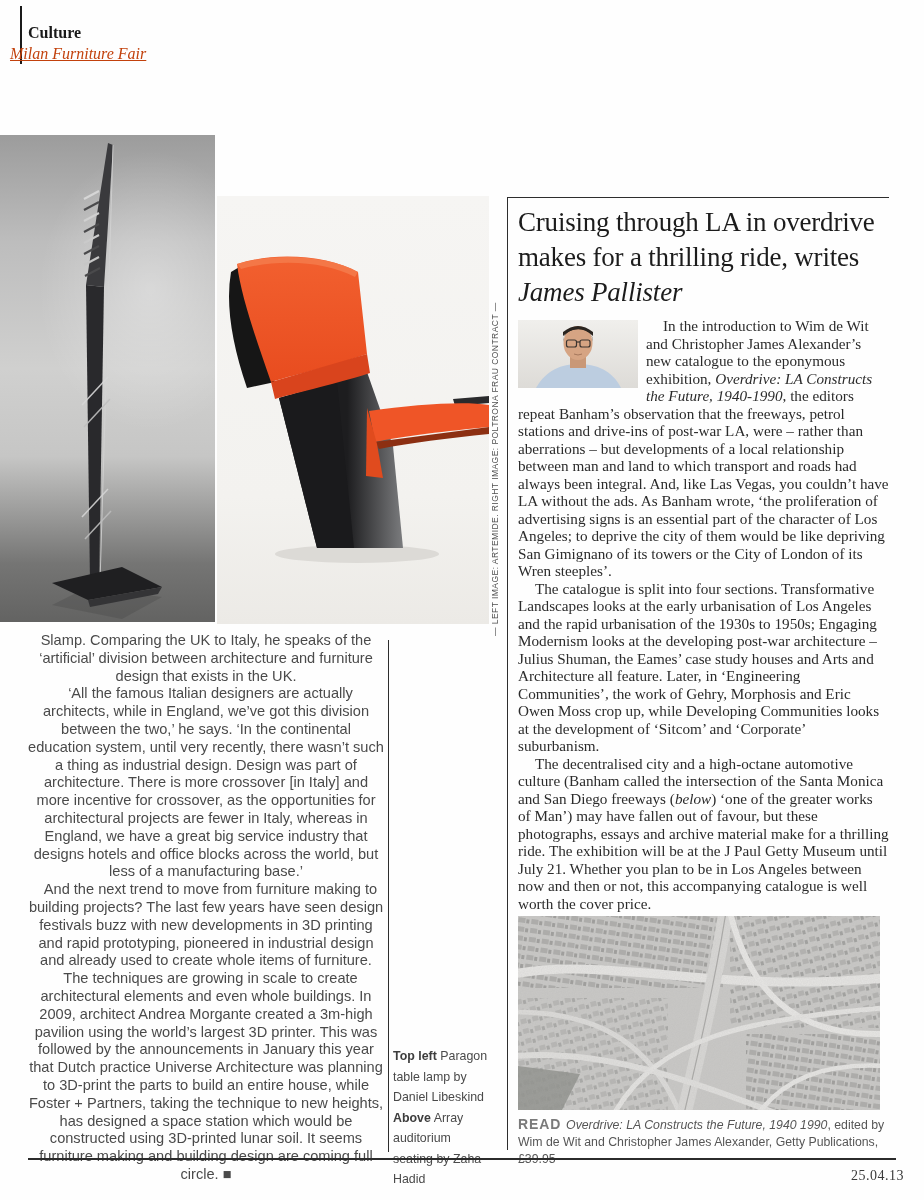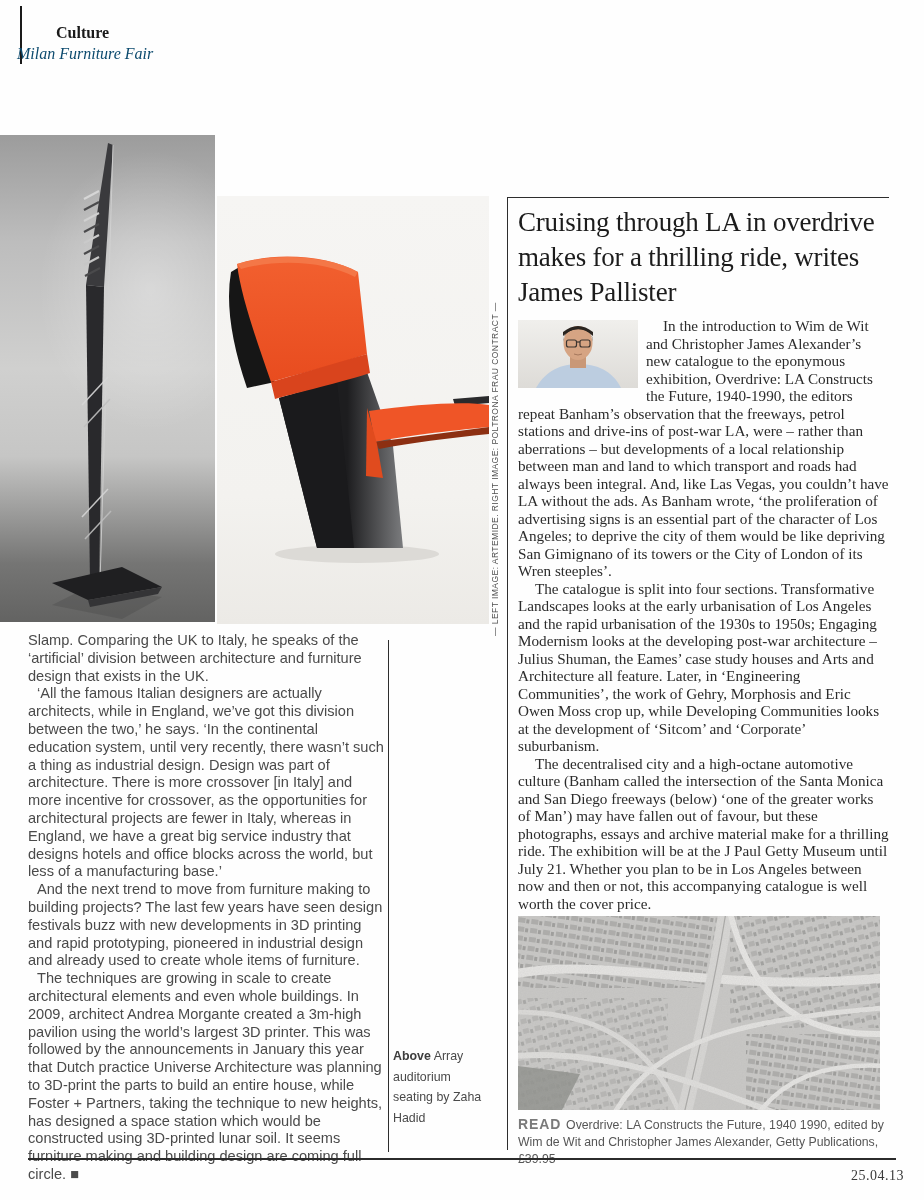--- a/index.html
+++ b/index.html
@@ -1,42 +1,42 @@
 <!DOCTYPE html>
 <html><head>
 <meta charset="utf-8">
 <style>
   html,body{margin:0;padding:0;background:#ffffff;}
   .page{position:relative;width:924px;height:1200px;background:#fefefe;overflow:hidden;
         font-family:"Liberation Serif", serif;color:#262626;}
 
   
   .kicker-rule{position:absolute;left:20px;top:6px;width:2px;height:58px;background:#1a1a1a;}
-  .kicker-section{position:absolute;left:28px;top:24px;font-size:16px;font-weight:bold;color:#1a1a1a;margin-left:28px;}
-  .kicker-topic{position:absolute;left:17px;top:45px;font-size:16px;font-style:italic;color:#0c4a6e;}
+  .kicker-section{position:absolute;left:28px;top:24px;font-size:16px;font-weight:bold;color:#1a1a1a;}
+  .kicker-topic{position:absolute;left:10px;top:45px;font-size:16px;font-style:italic;color:#c2410c;text-decoration:underline;}
 
   
   .lamp-photo{position:absolute;left:0;top:135px;width:215px;height:487px;
     background:
       radial-gradient(ellipse 160px 200px at 70% 32%, rgba(255,255,255,0.35), rgba(255,255,255,0) 70%),
       linear-gradient(180deg,#9c9c9c 0%,#bdbdbd 22%,#d0d0cf 48%,#c6c6c5 66%,#9a9a99 78%,#757574 88%,#636362 100%);}
   .lamp-photo svg{position:absolute;left:0;top:0;}
   .chair-photo{position:absolute;left:217px;top:196px;width:272px;height:428px;
     background:linear-gradient(180deg,#f6f5f3 0%,#f3f2ef 70%,#eceae6 100%);}
   .chair-photo svg{position:absolute;left:0;top:0;}
 
   
   .credit-vertical{position:absolute;left:490px;top:636px;transform:rotate(-90deg);
     transform-origin:0 0;white-space:nowrap;font-family:"Liberation Sans",sans-serif;
     font-size:8.5px;letter-spacing:0.45px;color:#4f4f4f;}
 
   
   .left-article{position:absolute;left:28px;top:632px;width:356px;
     font-family:"Liberation Sans",sans-serif;font-size:14.6px;line-height:17.8px;color:#4a4a4a;}
-  .left-article p{margin:0;}
+  .left-article p{margin:0;text-align:center;}
   .left-article p.indent{text-indent:9px;}
 
   .col-rule-mid{position:absolute;left:388px;top:640px;width:1px;height:512px;background:#2d2d2d;}
 
   
   .caption-col{position:absolute;left:393px;top:1046px;width:98px;
     font-family:"Liberation Sans",sans-serif;font-size:12.4px;line-height:20.5px;color:#4a4a4a;}
   .caption-col p{margin:0;}
 
   
@@ -47,21 +47,21 @@
   .feature-body{margin-top:7px;font-size:15.2px;line-height:17.5px;color:#2b2b2b;}
   .feature-body p{margin:0;}
   .feature-body p.indent{text-indent:17px;}
   .portrait{float:left;width:120px;height:68px;margin:3px 8px 2px 0;background:#e9e7e3;}
 
   .freeway-photo{width:362px;height:194px;margin-top:4px;background:#c9c8c6;}
   .read-caption{margin-top:6px;width:372px;font-family:"Liberation Sans",sans-serif;
     font-size:12.3px;line-height:17px;color:#565656;}
 
   
-  .it{text-align:center;}
+  .it{font-style:italic;text-align:center;}
   .bd{font-weight:bold;color:#3d3d3d;}
   .sc{font-size:14px;letter-spacing:0.9px;color:#7a7a7a;font-weight:bold;}
 
   
   .footer-rule{position:absolute;left:28px;top:1158px;width:868px;height:1.5px;background:#2b2b2b;}
   .footer-left{position:absolute;left:28px;top:1212px;display:flex;align-items:center;text-align:right;}
   .footer-page{font-size:15px;color:#333;}
   .footer-bar{display:inline-block;width:1px;height:14px;background:#8a8a8a;margin:0 9px 0 7px;}
   .footer-site{font-size:11px;letter-spacing:1.3px;color:#333;}
   .footer-date{position:absolute;right:20px;top:1168px;font-size:14px;color:#3a3a3a;letter-spacing:0.5px;}
@@ -143,20 +143,21 @@
 
   <div class="left-article">
       <p><span>Slamp. Comparing the UK to Italy, he speaks of the ‘artificial’ division between architecture and furniture design that exists in the UK.</span></p>
       <p class="indent"><span>‘All the famous Italian designers are actually architects, while in England, we’ve got this division between the two,’ he says. ‘In the continental education system, until very recently, there wasn’t such a thing as industrial design. Design was part of architecture. There is more crossover [in Italy] and more incentive for crossover, as the opportunities for architectural projects are fewer in Italy, whereas in England, we have a great big service industry that designs hotels and office blocks across the world, but less of a manufacturing base.’</span></p>
       <p class="indent"><span>And the next trend to move from furniture making to building projects? The last few years have seen design festivals buzz with new developments in 3D printing and rapid prototyping, pioneered in industrial design and already used to create whole items of furniture.</span></p>
       <p class="indent"><span>The techniques are growing in scale to create architectural elements and even whole buildings. In 2009, architect Andrea Morgante created a 3m-high pavilion using the world’s largest 3D printer. This was followed by the announcements in January this year that Dutch practice Universe Architecture was planning to 3D-print the parts to build an entire house, while Foster + Partners, taking the technique to new heights, has designed a space station which would be constructed using 3D-printed lunar soil. It seems furniture making and building design are coming full circle. </span><span>■</span></p>
     </div>
   <div class="col-rule-mid"></div>
 
   <div class="caption-col">
+      <p><span class="bd">Top left</span><span> Paragon table lamp by Daniel Libeskind</span></p>
       <p><span class="bd">Above</span><span> Array auditorium seating by Zaha Hadid</span></p>
     </div>
 
   <div class="feature">
     <h1 class="headline"><span>Cruising through LA in overdrive makes for a thrilling ride, writes </span><span class="it">James Pallister</span></h1>
     <div class="feature-body">
       <div class="portrait">
         <svg width="120" height="68" viewBox="0 0 120 68">
           <rect width="120" height="68" fill="#ebe9e5"></rect>
           <rect width="120" height="68" fill="url(#gBgP)"></rect>

